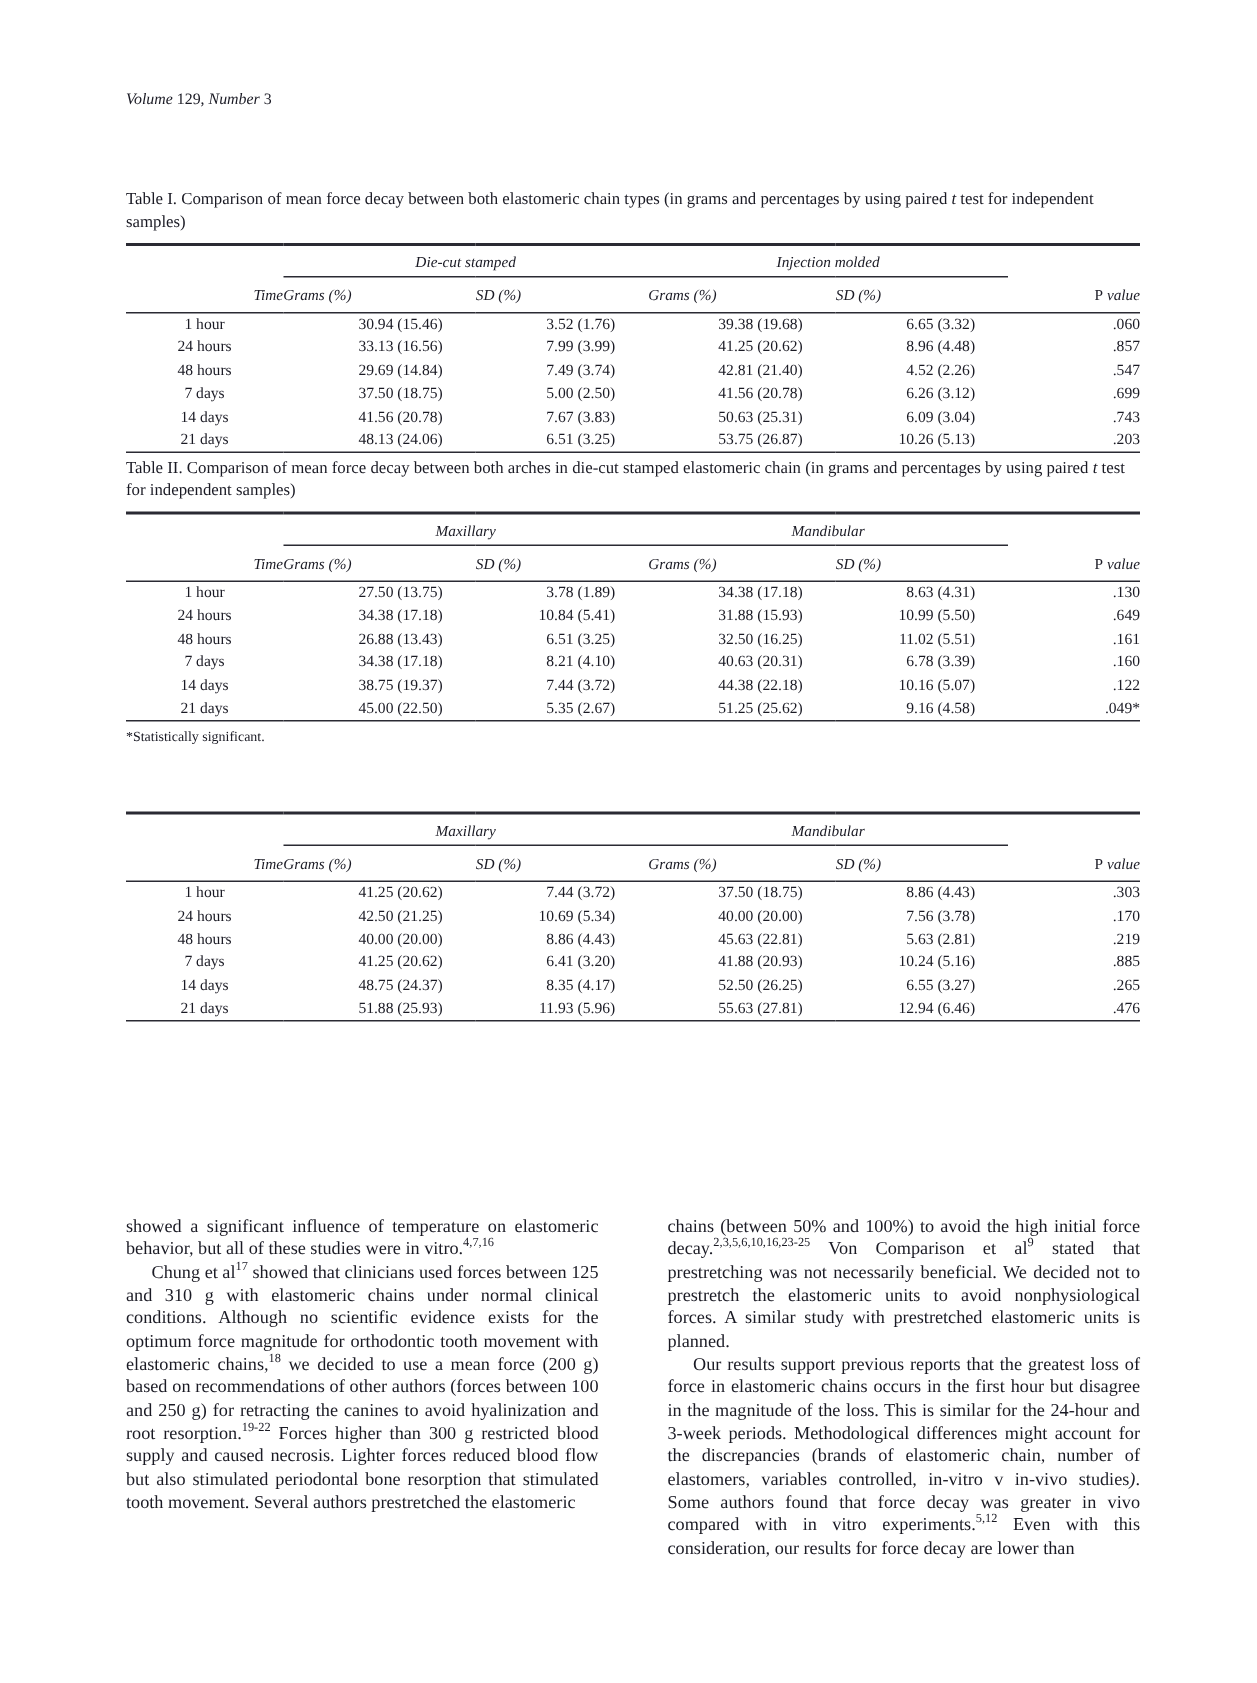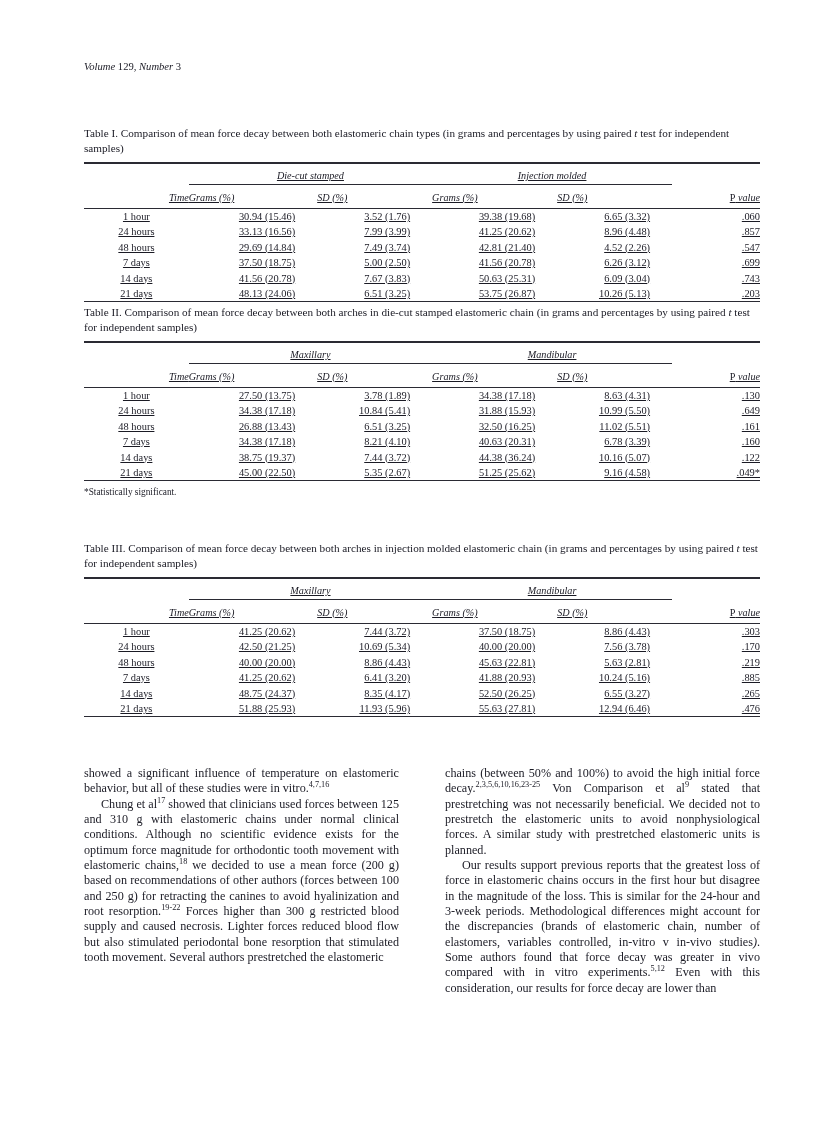--- a/index.html
+++ b/index.html
@@ -70,21 +70,20 @@
   }
   .tbl-caption .tlabel {
     font-weight: normal;
   }
   .tbl-caption i { font-style: italic; }
 
   table.data {
     width: 676px;
     border-collapse: collapse;
     font-size: 10.2px;
-    text-decoration: underline;
   }
   table.data td, table.data th {
     padding: 0;
     font-weight: normal;
     vertical-align: bottom;
   }
 
   
   .rule-top td {
     border-top: 2.2px solid #2a2a33;
@@ -154,20 +153,21 @@
     line-height: 12px;
   }
 
   
   .body-cols {
     position: absolute;
     left: 0;
     width: 676px;
     display: flex;
     gap: 46px;
+    margin-top: 44px;
   }
   .col {
     width: 320px;
     font-size: 12.15px;
     line-height: 15.35px;
     text-align: justify;
     text-justify: inter-word;
     hyphens: manual;
   }
   .col p {
@@ -350,45 +350,41 @@
           <td class="c-v">34.38 (17.18)</td>
           <td class="c-v">8.21 (4.10)</td>
           <td class="c-v">40.63 (20.31)</td>
           <td class="c-v">6.78 (3.39)</td>
           <td class="c-p">.160</td>
         </tr>
         <tr class="datarow">
           <td class="c-time">14 days</td>
           <td class="c-v">38.75 (19.37)</td>
           <td class="c-v">7.44 (3.72)</td>
-          <td class="c-v">44.38 (36.24)</td>
+          <td class="c-v">44.38 (22.18)</td>
           <td class="c-v">10.16 (5.07)</td>
           <td class="c-p">.122</td>
         </tr>
         <tr class="datarow">
           <td class="c-time">21 days</td>
           <td class="c-v">45.00 (22.50)</td>
           <td class="c-v">5.35 (2.67)</td>
           <td class="c-v">51.25 (25.62)</td>
           <td class="c-v">9.16 (4.58)</td>
           <td class="c-p">.049*</td>
         </tr>
         <tr class="rule-bottom">
             <td colspan="6"></td>
           </tr>
       </tbody>
     </table>
     <div class="footnote">*Statistically significant.</div>
   </div>
 
   <div class="table-block" style="top:541px;">
-    <div class="tbl-caption">
-      <span class="tlabel">Table III.</span>
-      <span>Comparison of mean force decay between both arches in injection molded elastomeric chain (in grams and percentages by using paired </span><i>t</i><span> test for independent samples)</span>
-    </div>
     <table class="data">
       <colgroup>
         <col class="w-time">
           <col class="w-g1">
           <col class="w-s1">
           <col class="w-g2">
           <col class="w-s2">
           <col class="w-p">
       </colgroup>
       <tbody>

